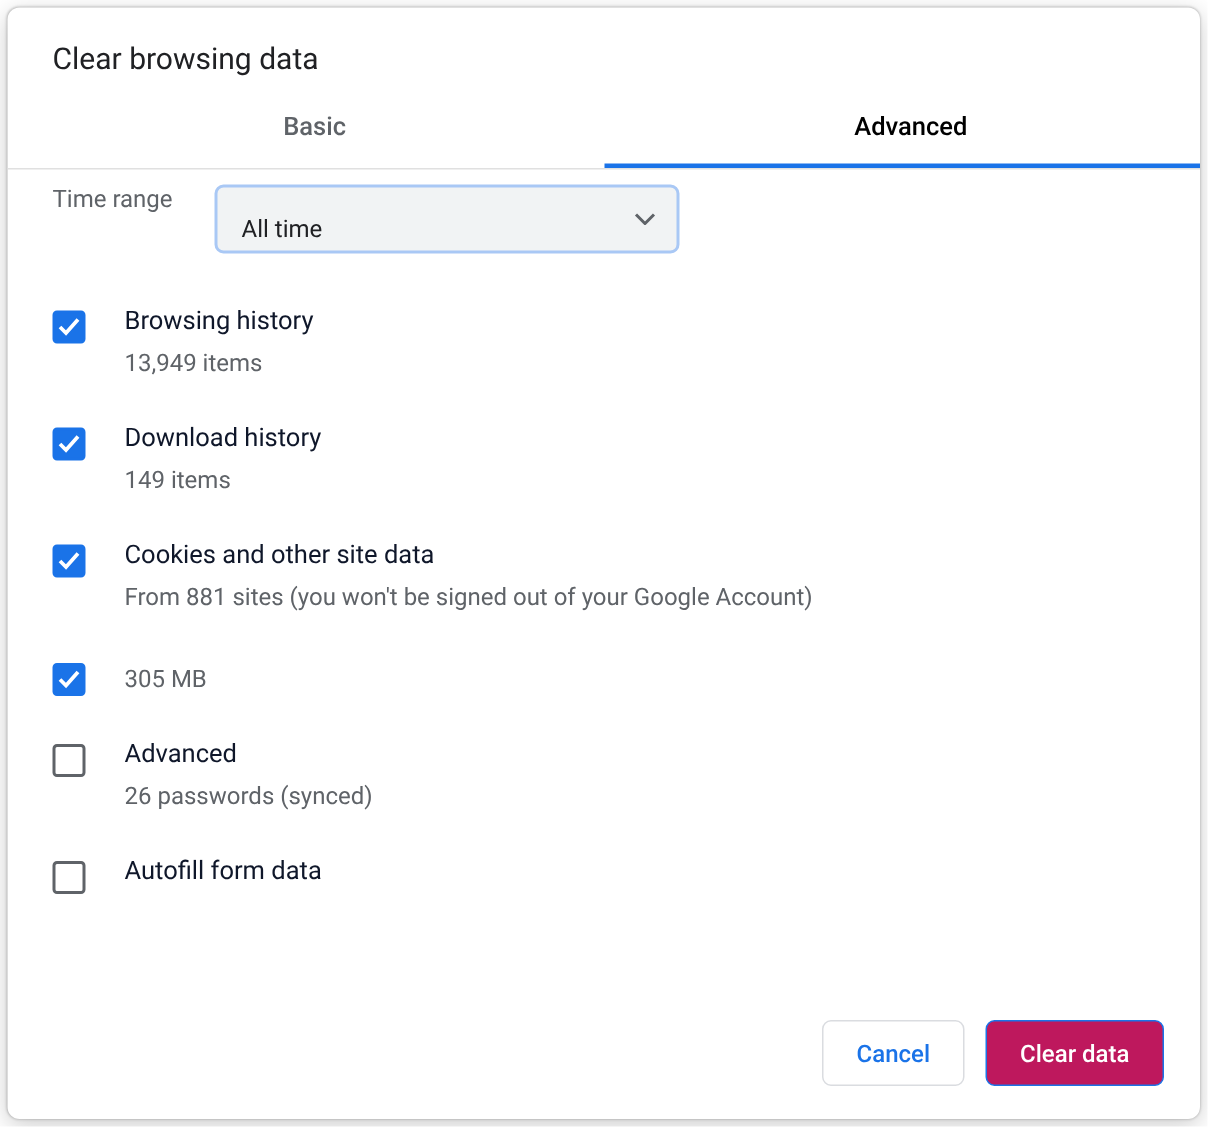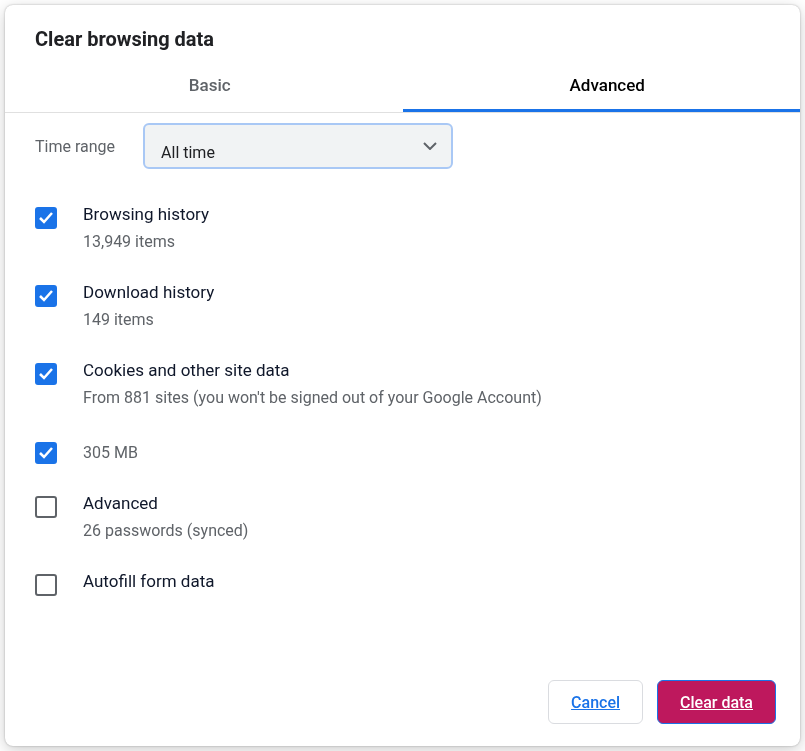--- a/index.html
+++ b/index.html
@@ -23,21 +23,21 @@
     border-radius: 8px;
     box-shadow: 0 0 2px rgba(0,0,0,0.3), 0 4px 16px rgba(0,0,0,0.2);
     display: flex;
     flex-direction: column;
     overflow: hidden;
   }
   .dialog-title {
     font-size: 20px;
     color: #202124;
     padding: 22px 30px 10px 30px;
-    font-weight: 700;
+    font-weight: 400;
   }
   .tabs {
     display: flex;
     border-bottom: 1px solid #e0e0e0;
   }
   .tab {
     flex: 1;
     text-align: center;
     padding: 14px 0 14px 12px;
     font-size: 17px;
@@ -61,21 +61,21 @@
   .content-area::-webkit-scrollbar-track { background: #f1f1f1; }
   .content-area::-webkit-scrollbar-thumb { background: #c1c1c1; }
   .content-area::-webkit-scrollbar-button:single-button {
     background: #f1f1f1;
     display: block;
     height: 18px;
     width: 18px;
   }
   .time-row {
     display: flex;
-    align-items: center;
+    align-items: flex-start;
     padding: 10px 30px 20px 30px;
   }
   .time-label {
     font-size: 16px;
     color: #5f6368;
     margin-right: 28px;
     white-space: nowrap;
   }
   .select-wrap {
     position: relative;
@@ -152,21 +152,20 @@
   .btn {
     height: 44px;
     padding: 0 22px;
     border-radius: 6px;
     font-size: 16px;
     font-weight: 500;
     display: flex;
     align-items: center;
     justify-content: center;
     cursor: pointer;
-    text-decoration: underline;
   }
   .btn-secondary {
     background: #fff;
     color: #1a73e8;
     border: 1px solid #dadce0;
   }
   .btn-primary {
     background: #be185d;
     color: #fff;
     border: 1px solid #1a73e8;

